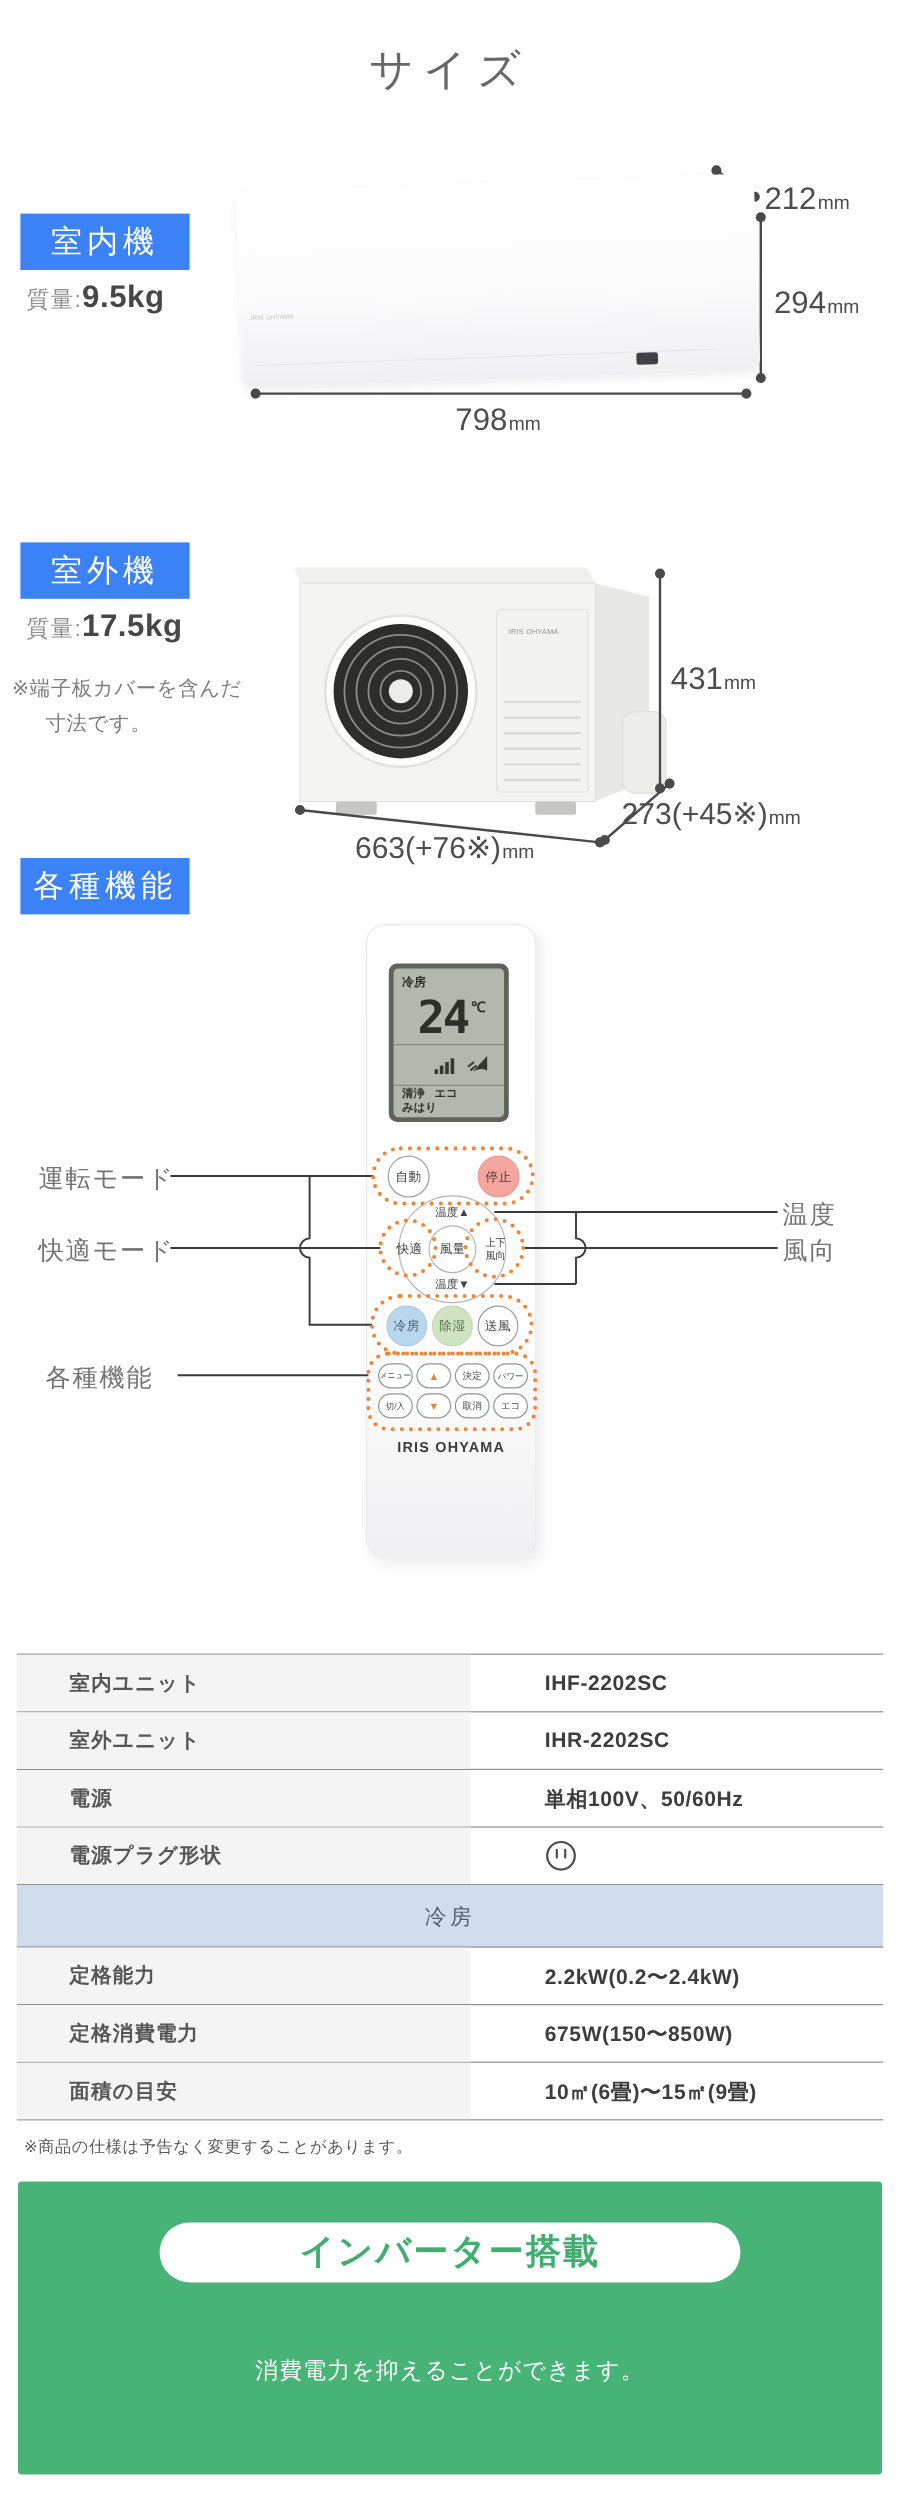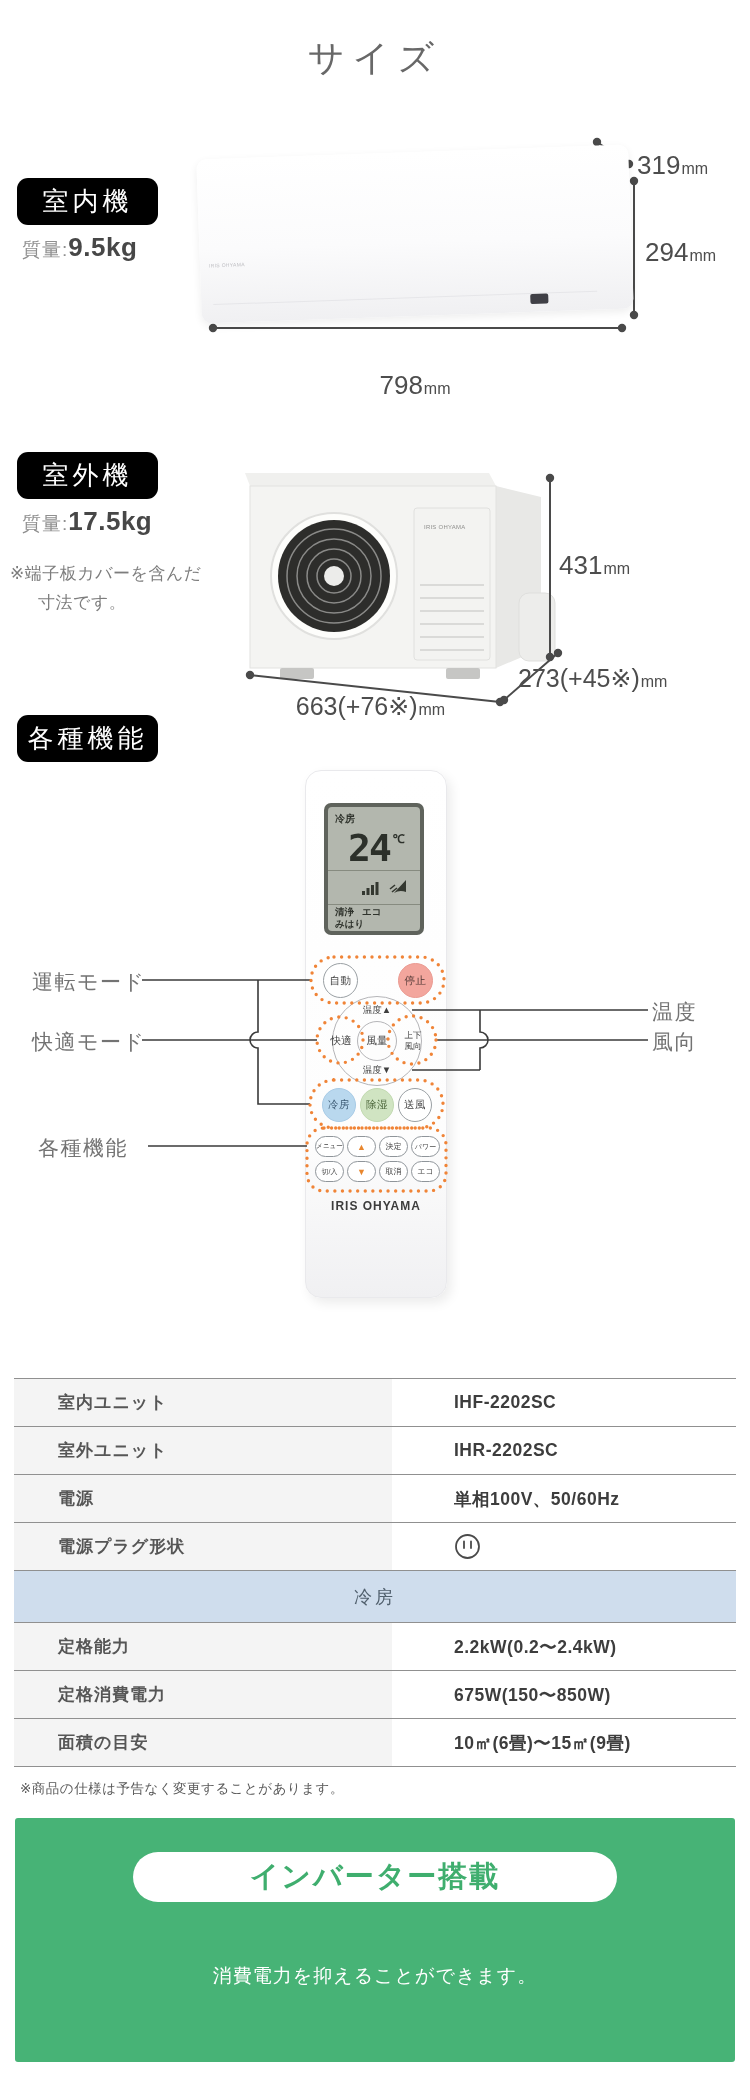--- a/index.html
+++ b/index.html
@@ -2,21 +2,21 @@
 <html><head>
 <meta charset="utf-8">
 <style>
   html,body{margin:0;padding:0;background:#fff;}
   #page{position:relative;width:750px;height:2100px;background:#fff;overflow:hidden;
         font-family:"Liberation Sans","DejaVu Sans",sans-serif;}
   #page *{box-sizing:border-box;}
   svg.layer{position:absolute;left:0;top:0;pointer-events:none;}
 
   
-  .badge{position:absolute;left:17px;width:141px;height:47px;background:#000000;border-radius:11px;
+  .badge{position:absolute;left:17px;width:141px;height:47px;background:#3b82f6;border-radius:0;
          color:#fff;font-size:26px;letter-spacing:4px;display:flex;align-items:center;justify-content:center;}
 
   .page-title{position:absolute;left:0;top:34px;width:750px;text-align:center;
               font-size:36px;color:#686868;letter-spacing:8px;}
 
   .weight{position:absolute;display:flex;align-items:baseline;}
   .weight .wl{font-size:19px;color:#8f8f8f;letter-spacing:1px;}
   .weight .wv{font-size:26px;color:#474747;font-weight:600;letter-spacing:0.5px;}
 
   .dim{position:absolute;white-space:nowrap;}
@@ -146,26 +146,26 @@
   <div class="weight" style="left:22px;top:232px;">
     <span class="wl">質量:</span>
     <span class="wv">9.5kg</span>
   </div>
   <div class="indoor-unit">
     <div class="tiny-brand" style="left:9px;top:104px;">IRIS OHYAMA</div>
     <div class="vent"></div>
     <div class="indicator"></div>
   </div>
   <div class="dim" style="left:637px;top:150px;">
-    <span class="num">319</span><span class="unit">mm</span>
+    <span class="num">212</span><span class="unit">mm</span>
   </div>
   <div class="dim" style="left:645px;top:237px;">
     <span class="num">294</span><span class="unit">mm</span>
   </div>
-  <div class="dim center" style="left:330px;top:334px;width:170px;margin-top:36px;">
+  <div class="dim center" style="left:330px;top:334px;width:170px;">
     <span class="num">798</span><span class="unit">mm</span>
   </div>
 
   <div class="badge" style="top:452px;">室外機</div>
   <div class="weight" style="left:22px;top:506px;">
     <span class="wl">質量:</span>
     <span class="wv">17.5kg</span>
   </div>
   <div class="small-note" style="left:10px;top:562px;">※端子板カバーを含んだ</div>
   <div class="small-note" style="left:38px;top:591px;">寸法です。</div>

